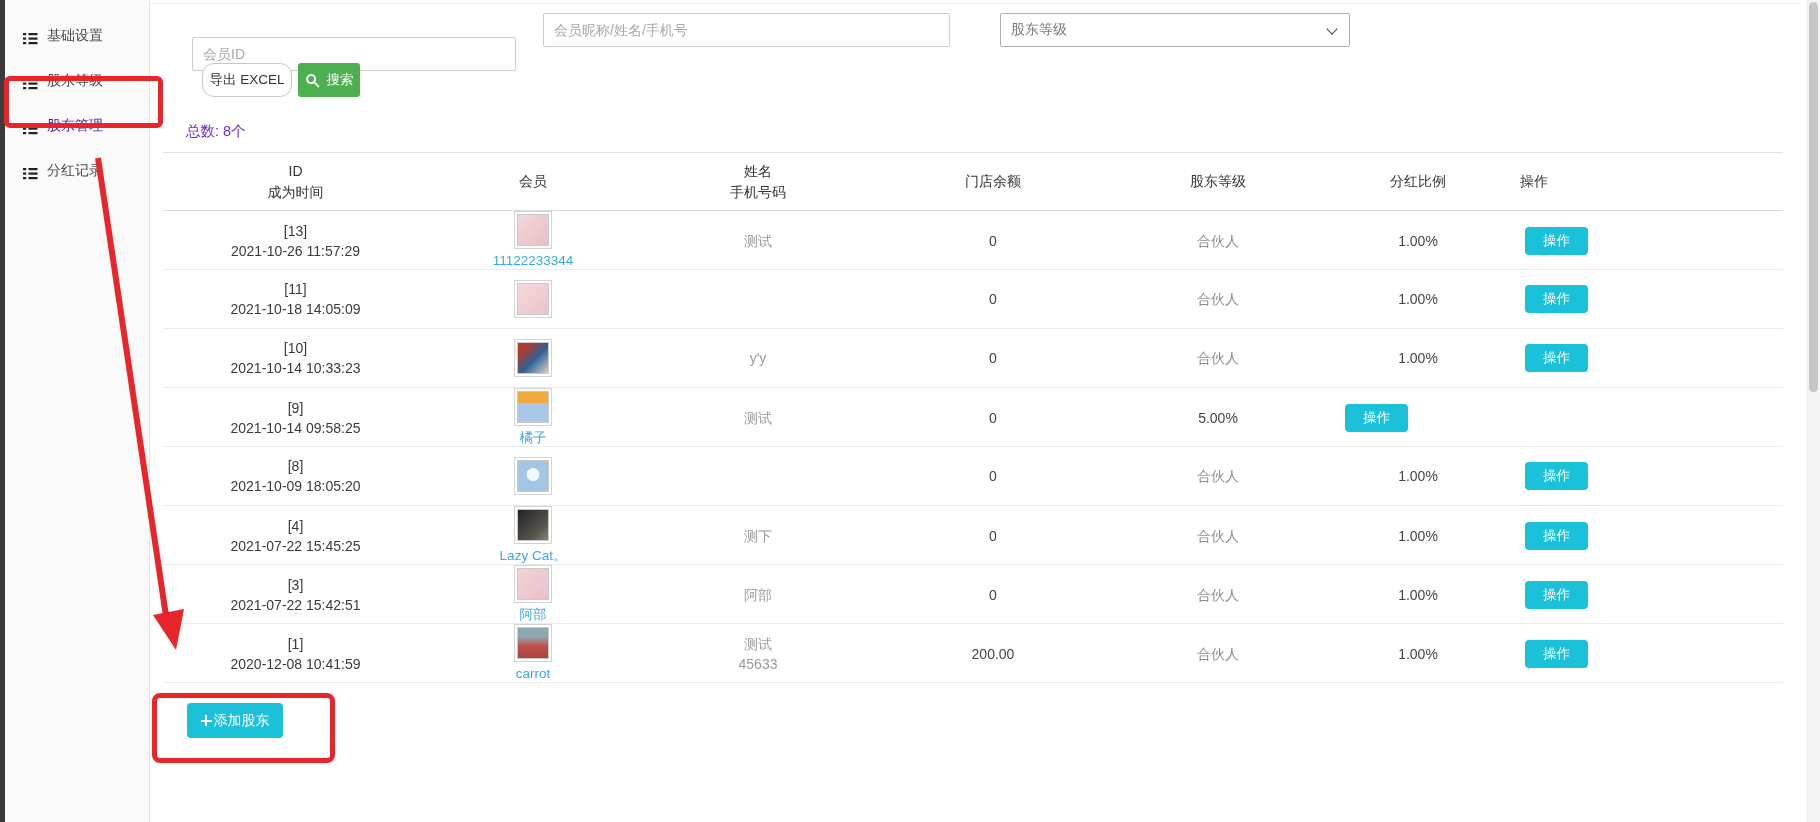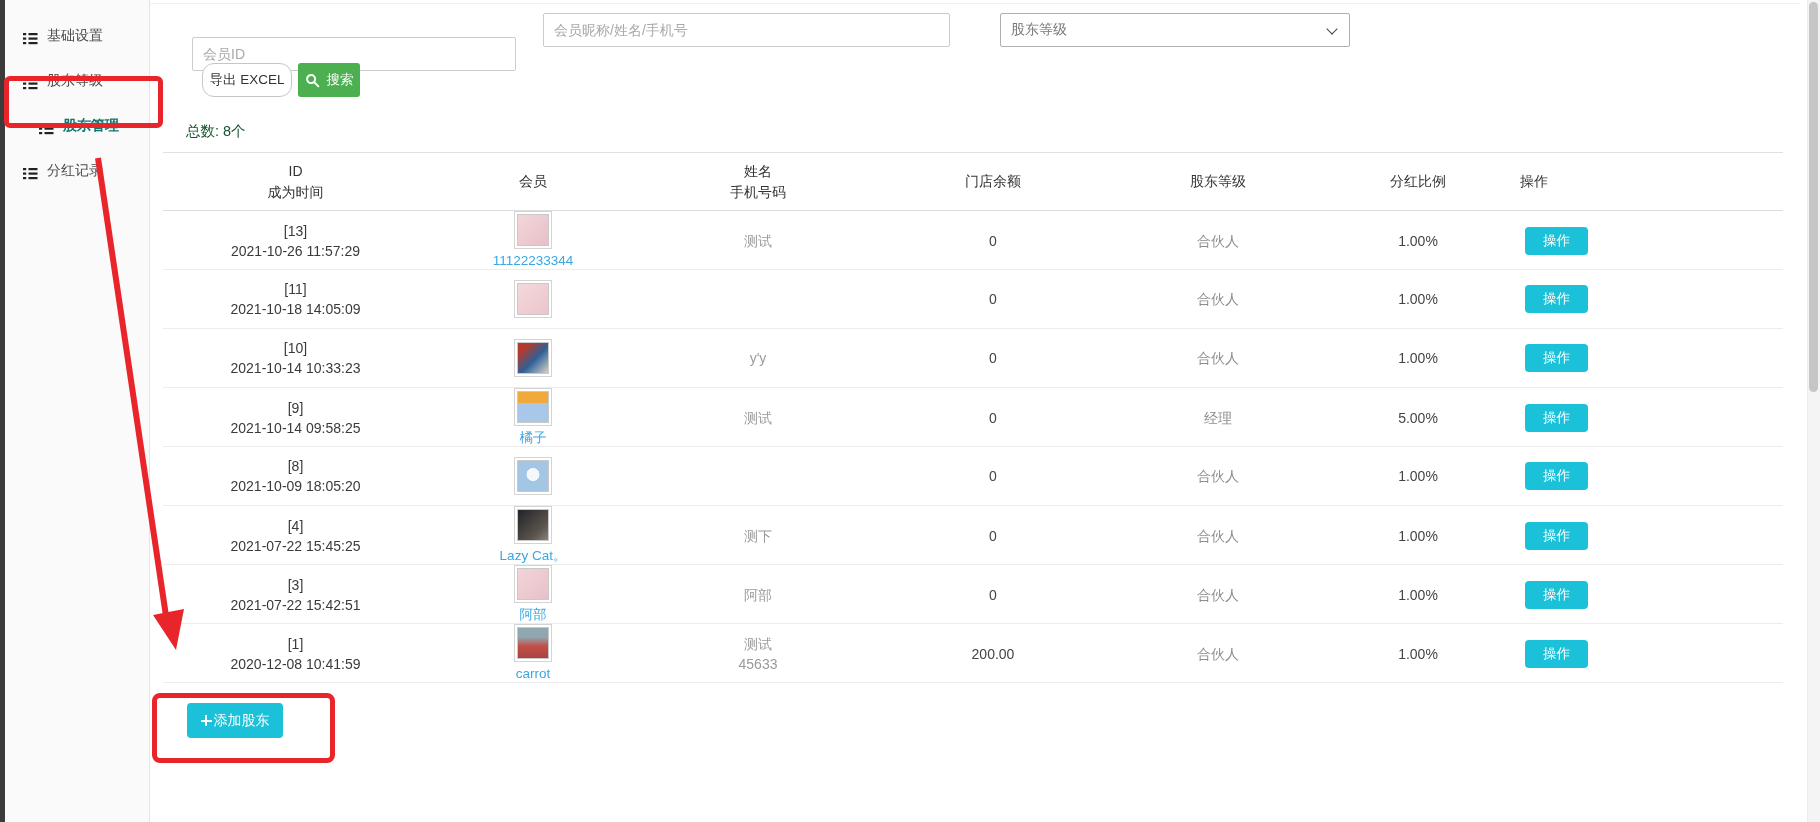--- a/index.html
+++ b/index.html
@@ -7,38 +7,38 @@
   body { font-family:"Liberation Sans","DejaVu Sans",sans-serif; }
   .page { position:relative; width:1820px; height:822px; background:#fff; overflow:hidden; }
 
   
   .left-strip { position:absolute; left:0; top:0; width:5px; height:822px; background:#3b3b3b; }
 
   
   .sidebar { position:absolute; left:5px; top:0; width:145px; height:822px; background:#fafafa; border-right:1px solid #e4e4e4; }
   .side-item { display:flex; align-items:flex-end; gap:9px; height:45px; padding-left:18px; color:#4a4a4a; font-size:14px; cursor:pointer; }
   .side-item .licon { color:#222; display:inline-flex; }
-  .side-item.active { color:#0f766e; font-weight:bold;margin-left:16px; }
+  .side-item.active { color:#4c1d95; font-weight:normal; }
 
   
   .content { position:absolute; left:150px; top:0; width:1658px; height:822px; }
   .topline { position:absolute; left:0; top:3px; width:1650px; height:1px; background:#f0f0f0; }
 
   .inp { position:absolute; height:34px; border:1px solid #ccc; border-radius:2px; padding:0 10px; font-size:14px; color:#333; outline:none; font-family:inherit; }
   .inp::placeholder { color:#a9a9a9; }
   .inp1 { left:42px; top:13px; width:324px;margin-top:24px; }
   .inp2 { left:393px; top:13px; width:407px; }
 
   .sel { position:absolute; left:850px; top:13px; width:350px; height:34px; border:1px solid #b0b0b0; border-radius:2px; background:#fff; font-size:14px; color:#777; display:flex; align-items:center; padding:0 10px; cursor:pointer; }
   .sel .chev { position:absolute; right:13px; top:11px; width:8px; height:8px; border-right:1.6px solid #444; border-bottom:1.6px solid #444; transform:rotate(45deg); }
 
   .btn-export { position:absolute; left:52px; top:63px; width:90px; height:34px; background:#fff; border:1px solid #c6c6c6; border-radius:12px; font-size:13.5px; color:#333; cursor:pointer; font-family:inherit; }
   .btn-search { position:absolute; left:148px; top:63px; width:62px; height:34px; background:#4caf50; border:none; border-radius:3px; color:#fff; font-size:13.5px; display:flex; align-items:center; justify-content:center; gap:7px; cursor:pointer; font-family:inherit; }
 
-  .total { position:absolute; left:36px; top:122px; font-size:14.5px; color:#14532d; }
+  .total { position:absolute; left:36px; top:122px; font-size:14.5px; color:#6d28d9; }
 
   
   .table { position:absolute; left:13px; top:152px; width:1620px; }
   .thead, .trow { display:grid; grid-template-columns:265px 210px 240px 230px 220px 180px 275px; }
   .thead { border-top:1px solid #e0e0e0; border-bottom:1px solid #dcdcdc; height:59px; }
   .hcell { display:flex; align-items:center; justify-content:center; text-align:center; white-space:pre-line; font-size:14px; color:#333; line-height:21px; }
   .hcell.last { justify-content:flex-start; padding-left:12px; }
   .trow { height:59px; border-bottom:1px solid #ececec; }
   .cell { display:flex; flex-direction:column; align-items:center; justify-content:center; font-size:14px; line-height:20px; }
   .rid, .rtime { color:#3a3a3a; }
@@ -272,23 +272,20 @@
       <a class="nick">橘子</a>
     </div>
     <div class="cell">
       <span class="nm">测试</span>
 
     </div>
     <div class="cell">
       <span class="bal">0</span>
     </div>
     <div class="cell">
-      <span class="lvl">经理</span>
-    </div>
-    <div class="cell">
       <span class="ratio">5.00%</span>
     </div>
     <div class="cell cop">
       <button class="op-btn">操作</button>
     </div>
   </div>
 
   <div class="trow">
     <div class="cell">
       <span class="rid">[8]</span>

